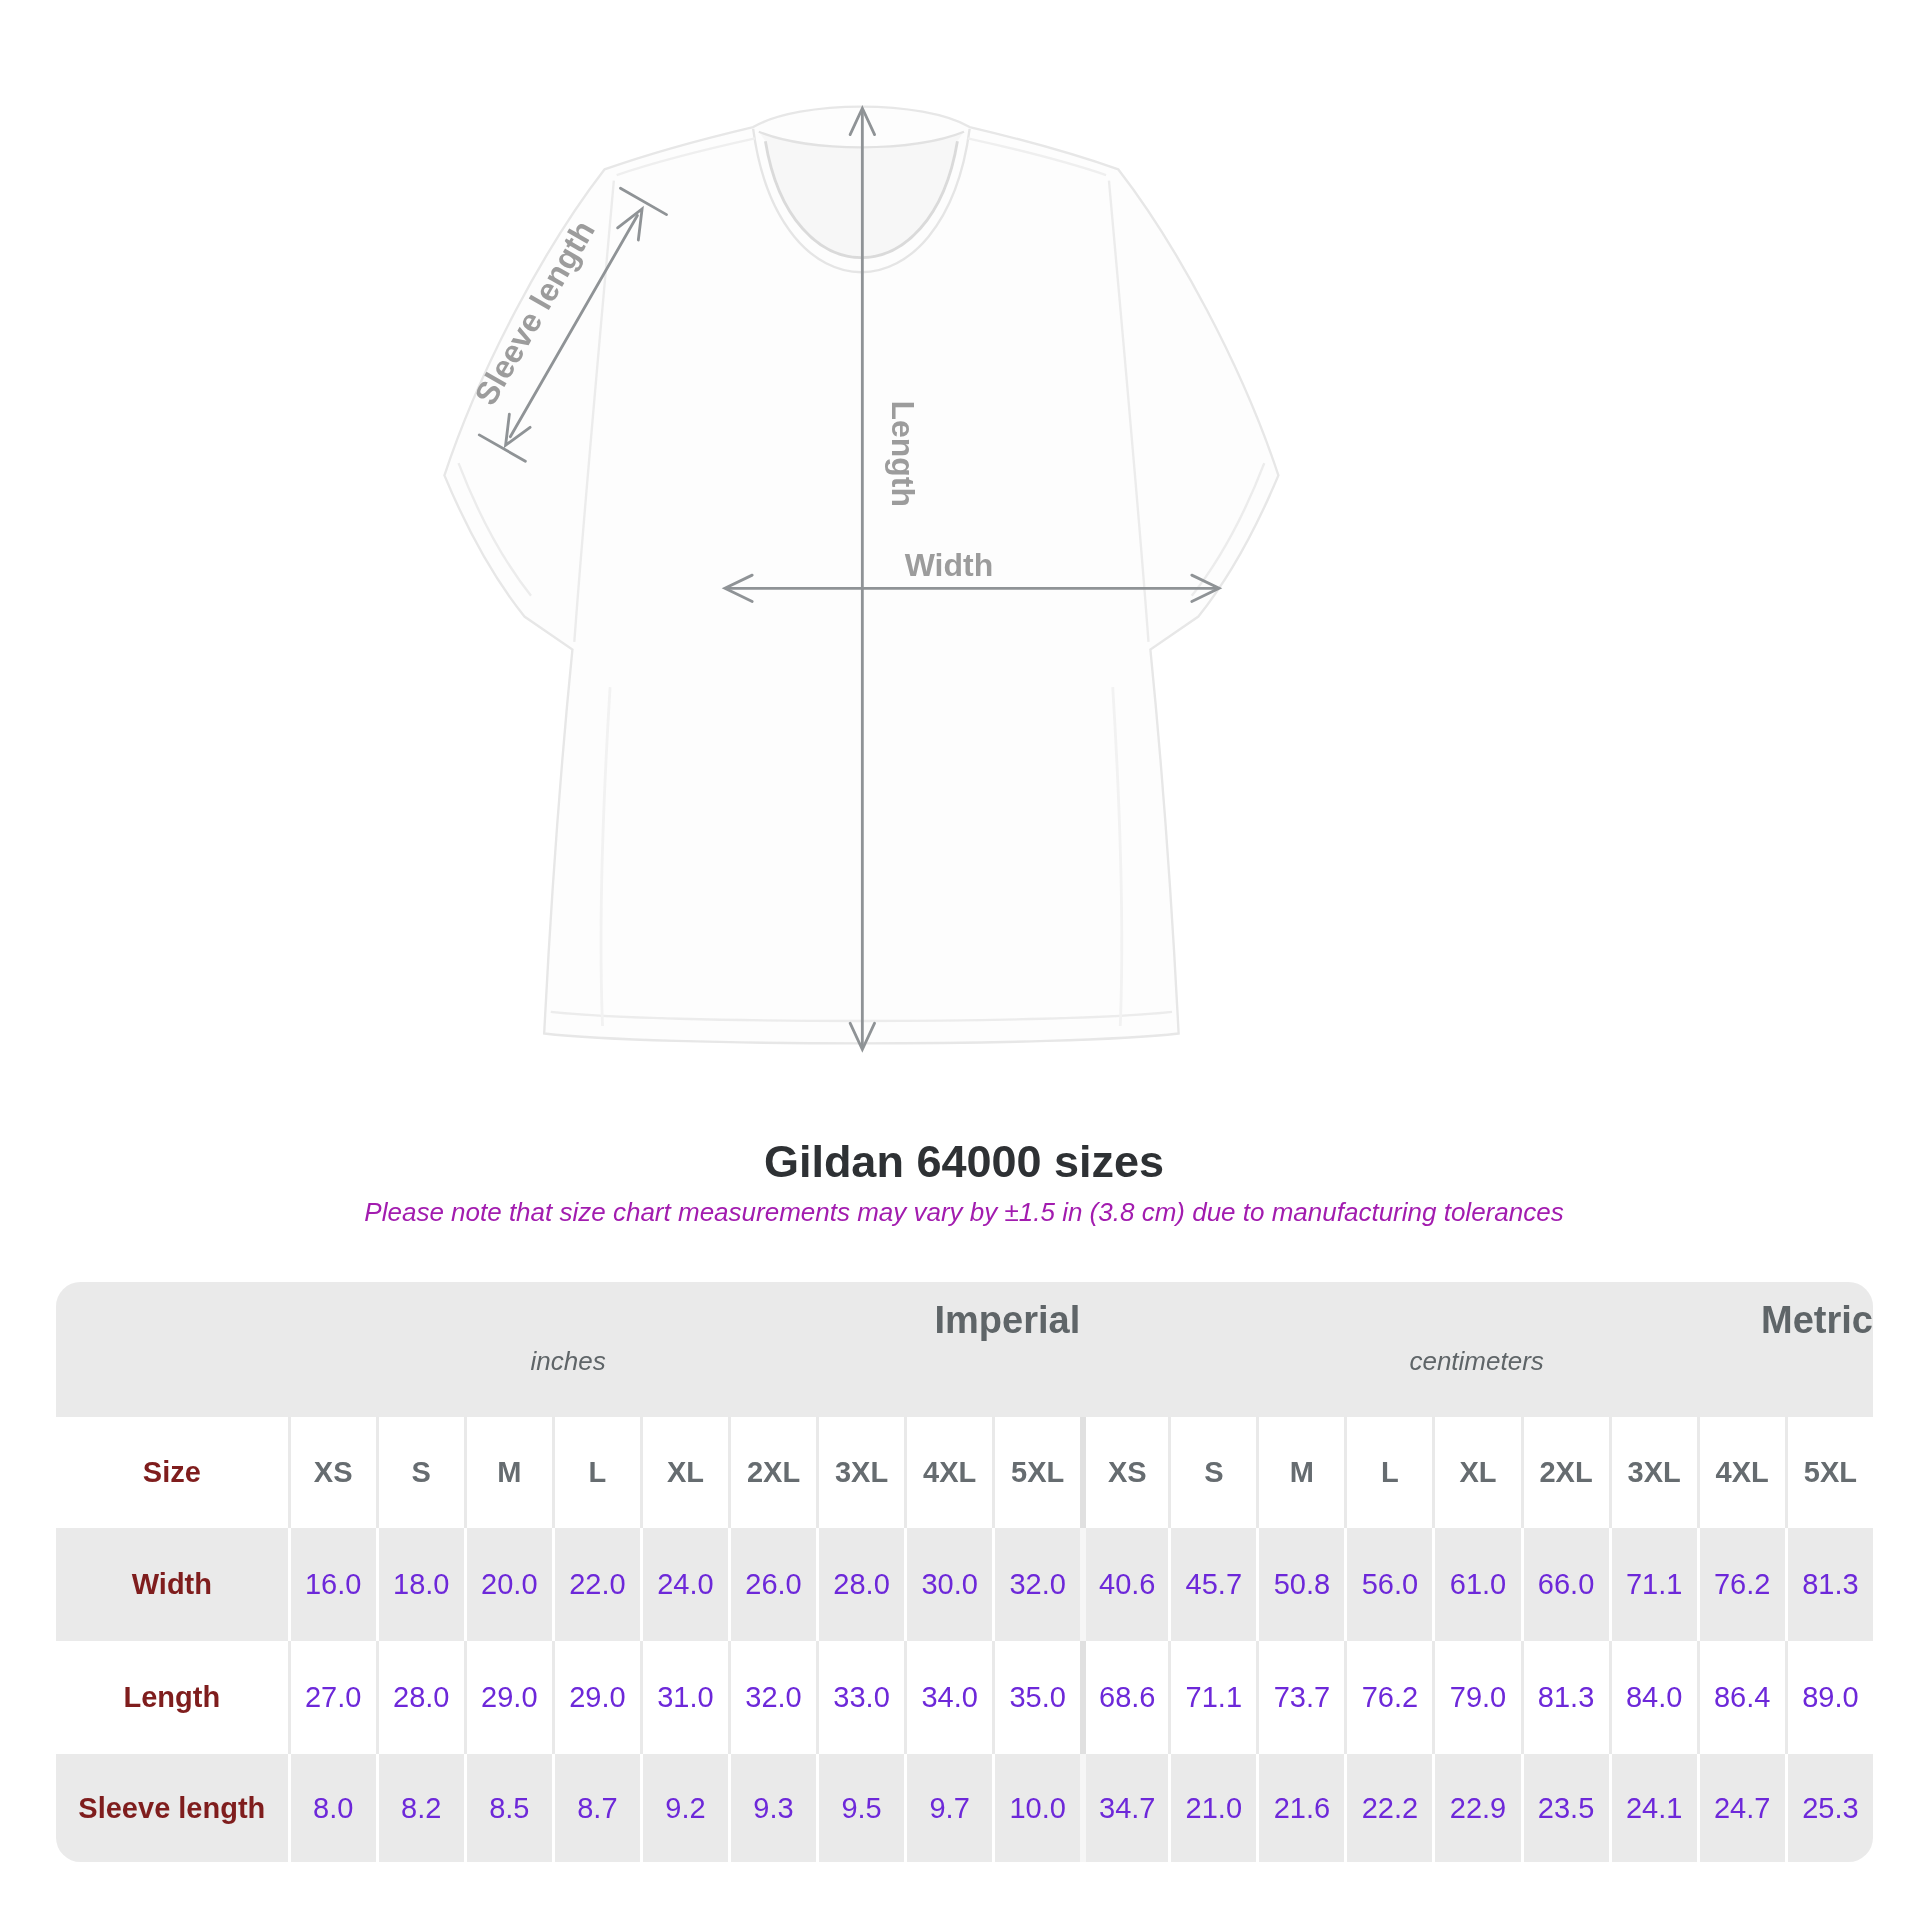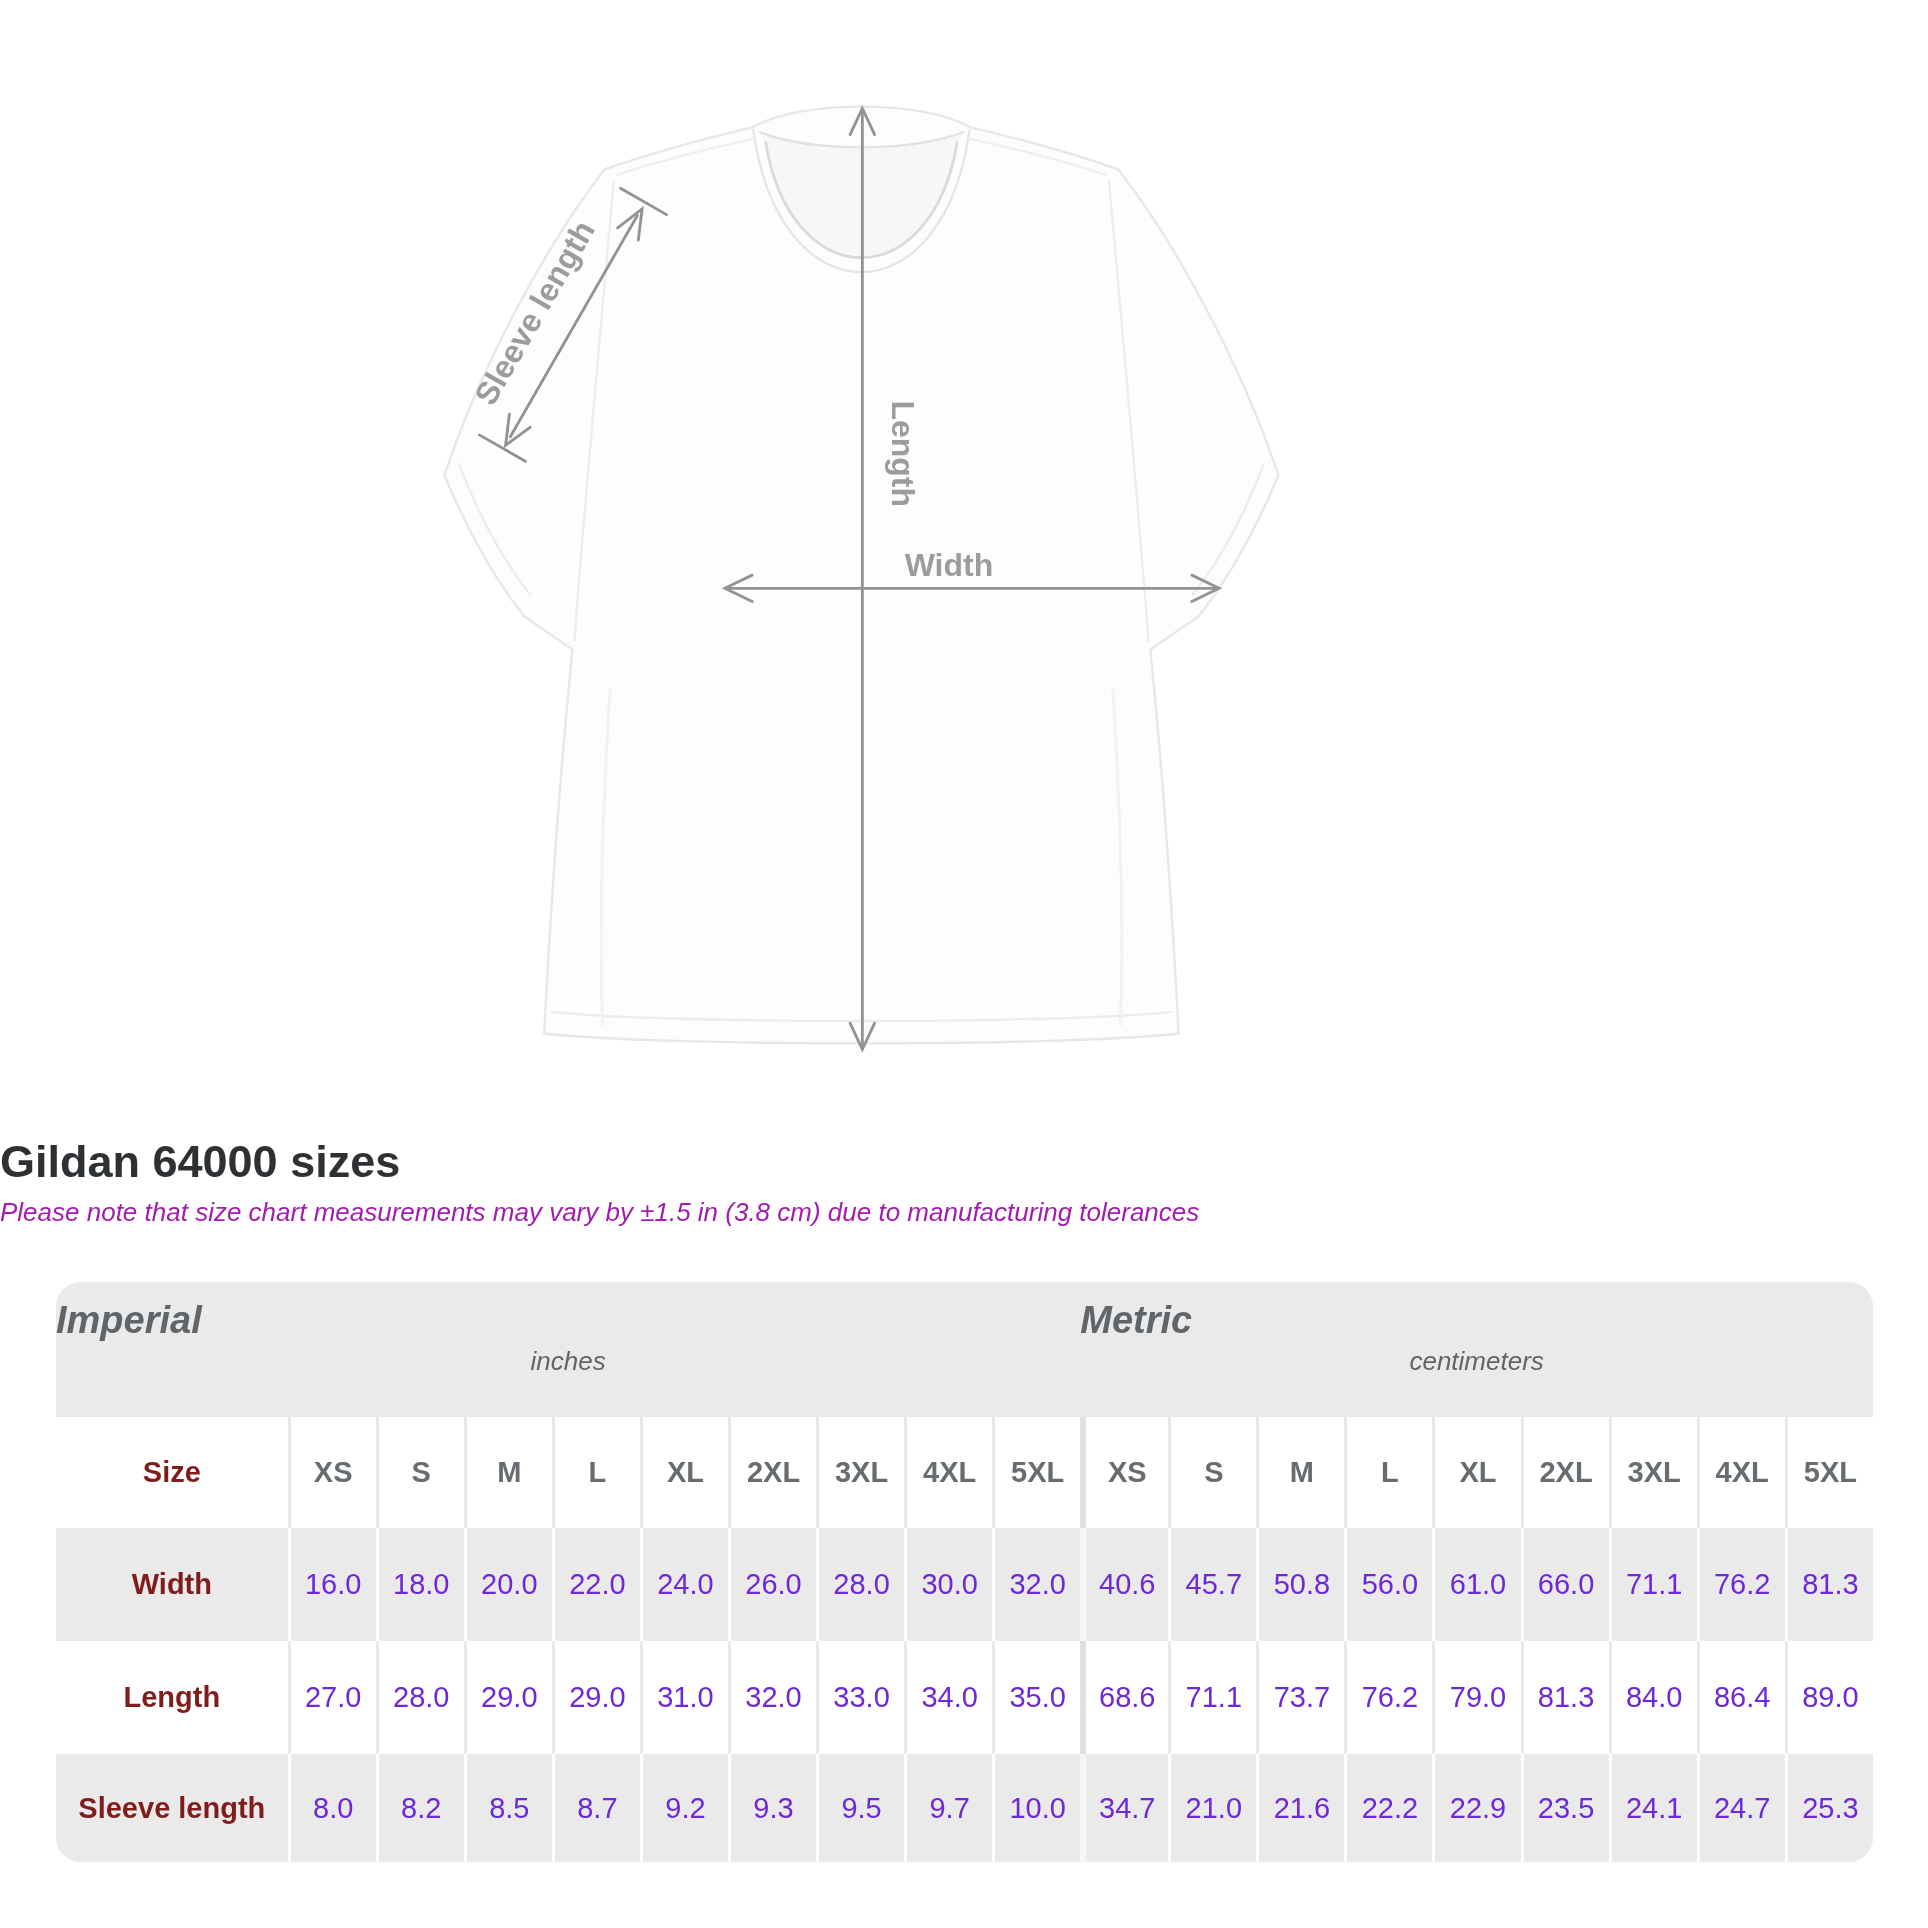--- a/index.html
+++ b/index.html
@@ -4,41 +4,41 @@
 <style>
   html,body{margin:0;padding:0;background:#ffffff;}
   #page{position:relative;width:1928px;height:1928px;background:#ffffff;overflow:hidden;
         font-family:"Liberation Sans",sans-serif;}
 
   
   #shirt-wrap{position:absolute;left:0;top:0;width:1928px;height:1186px;}
   #shirt-wrap svg{display:block;}
 
   
-  #title-block{position:absolute;left:0;top:1135px;width:1928px;text-align:left;}
+  #title-block{position:absolute;left:0;top:1135px;width:1928px;text-align:center;}
   #page-title{margin:0;font-size:45px;line-height:53px;font-weight:bold;color:#2e3134;}
   #page-subtitle{margin:7.5px 0 0 0;font-size:26px;line-height:32px;font-style:italic;color:#a21caf;}
 
   
   #table-wrap{position:absolute;left:56px;top:1282px;width:1817px;height:580px;
               border-radius:24.5px;overflow:hidden;}
   table.size-table{width:100%;height:100%;table-layout:fixed;border-collapse:separate;border-spacing:0;}
   col.c-label{width:12.75%;}
   col.c-data{width:4.847%;}
 
   tr.r-band{height:135px;}
   tr.r-size{height:111px;}
   tr.r-width{height:113px;}
   tr.r-length{height:113px;}
   tr.r-sleeve{height:108px;}
 
   td,th{padding:0;margin:0;vertical-align:middle;text-align:center;}
 
   td.band{background:#eaeaea;vertical-align:top;padding-top:17px;}
-  .g-label{font-size:38px;line-height:43px;font-weight:bold;font-style:italic;color:#5f6568;text-align:left;}
+  .g-label{font-size:38px;line-height:43px;font-weight:bold;color:#5f6568;text-align:right;}
   .g-sub{font-size:26px;line-height:32px;font-style:italic;color:#5f6568;text-align:center;margin-top:2.8px;}
 
   th.label, td.label{font-weight:bold;font-size:29px;color:#7f1d1d;}
   th.data{font-weight:bold;font-size:29px;color:#666c70;}
   td.data{font-size:29px;color:#6d28d9;font-weight:normal;}
 
   tr.r-size{background:#ffffff;}
   tr.r-width{background:#eaeaea;}
   tr.r-length{background:#ffffff;}
   tr.r-sleeve{background:#eaeaea;}

